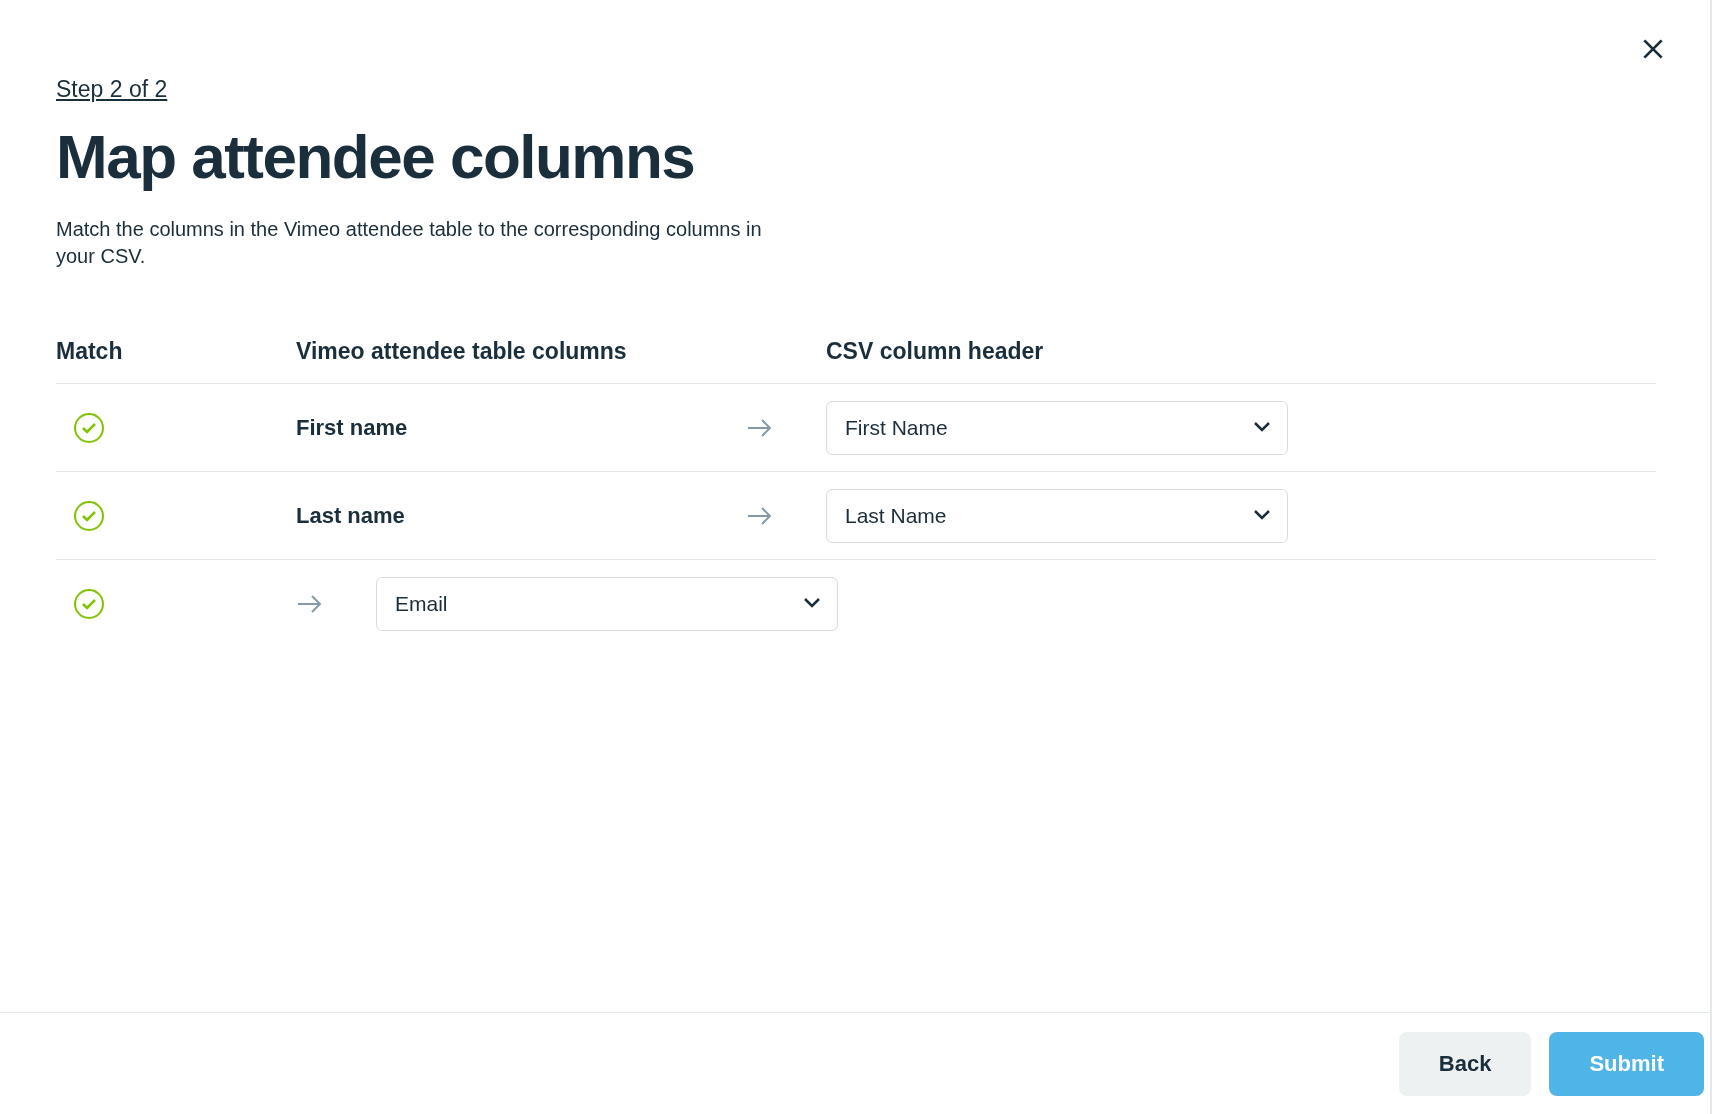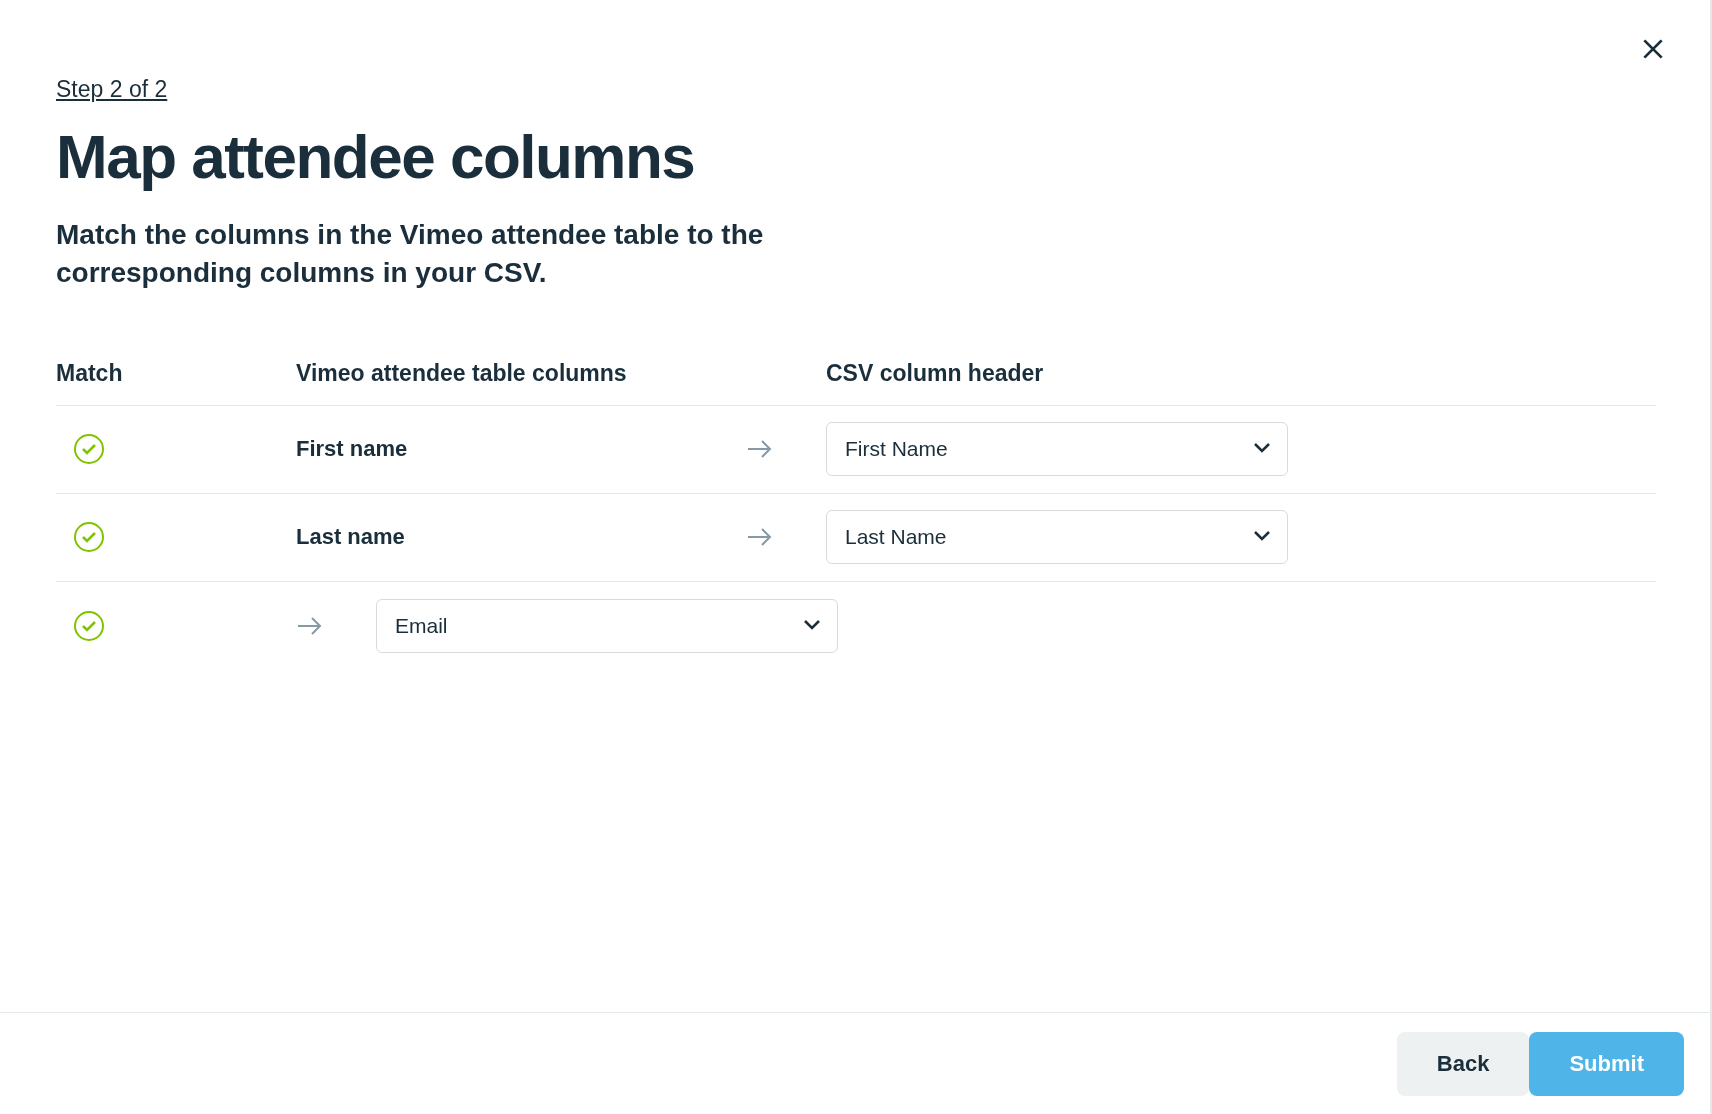--- a/index.html
+++ b/index.html
@@ -41,23 +41,23 @@
       text-decoration: underline;
     }
     .page-title {
       font-size: 62px;
       font-weight: 700;
       color: #1a2e3b;
       letter-spacing: -1.5px;
       margin-bottom: 24px;
     }
     .description {
-      font-size: 28px;
-      color: #1a2e3b;
-      font-weight: 700;
+      font-size: 20px;
+      color: #1a2e3b;
+      font-weight: 400;
       line-height: 1.35;
       max-width: 720px;
       margin-bottom: 68px;
     }
     .table-header {
       display: flex;
       align-items: center;
       padding-bottom: 18px;
       border-bottom: 1px solid #e3e8e9;
     }
@@ -174,21 +174,22 @@
     .footer {
       position: absolute;
       bottom: 0;
       left: 0;
       right: 0;
       height: 102px;
       border-top: 1px solid #e3e8e9;
       display: flex;
       align-items: center;
       justify-content: flex-end;
-      padding: 0 28px;
+      padding: 0 8px;
+      gap: 18px;
       background: #fff;
     }
     .btn {
       height: 64px;
       padding: 0 40px;
       border-radius: 8px;
       font-size: 22px;
       font-weight: 700;
       border: none;
       cursor: pointer;

